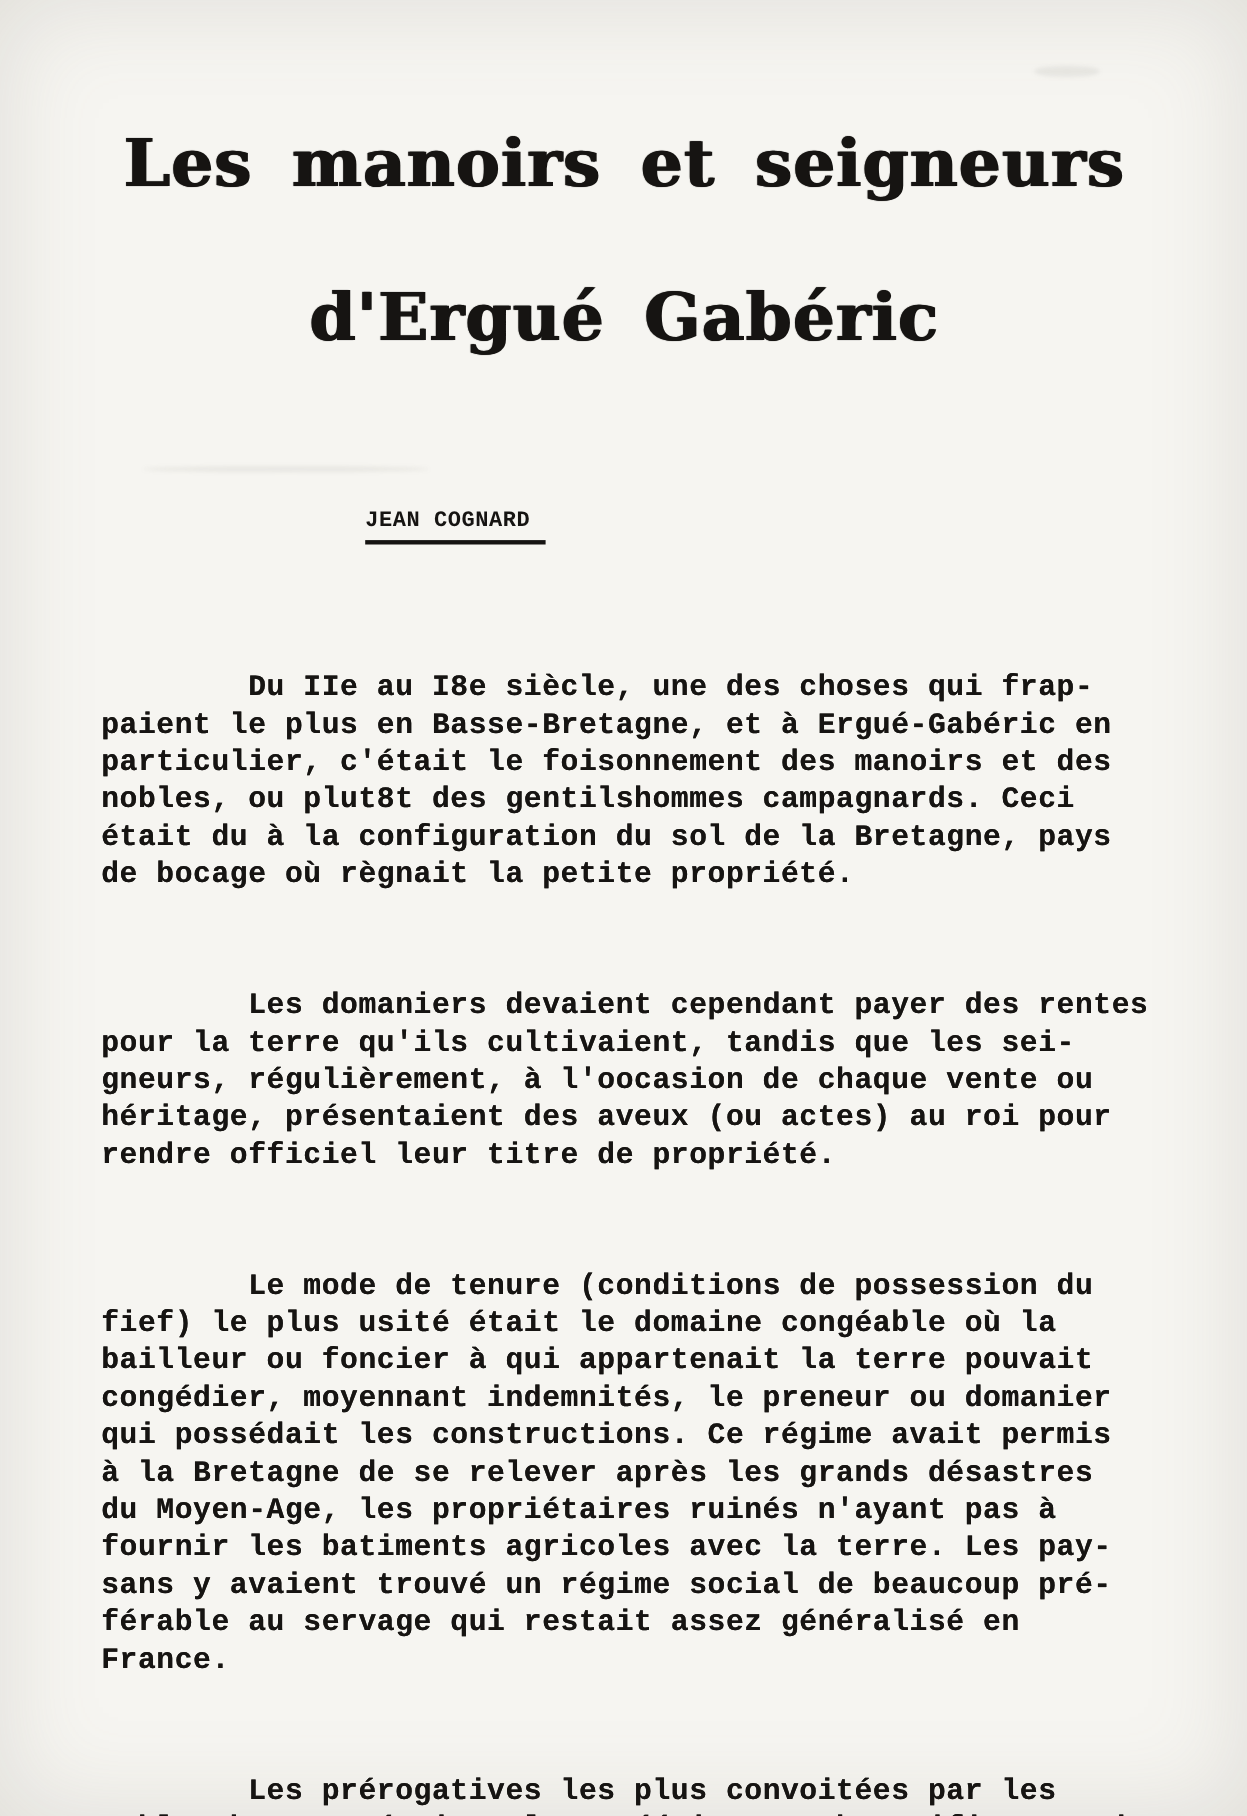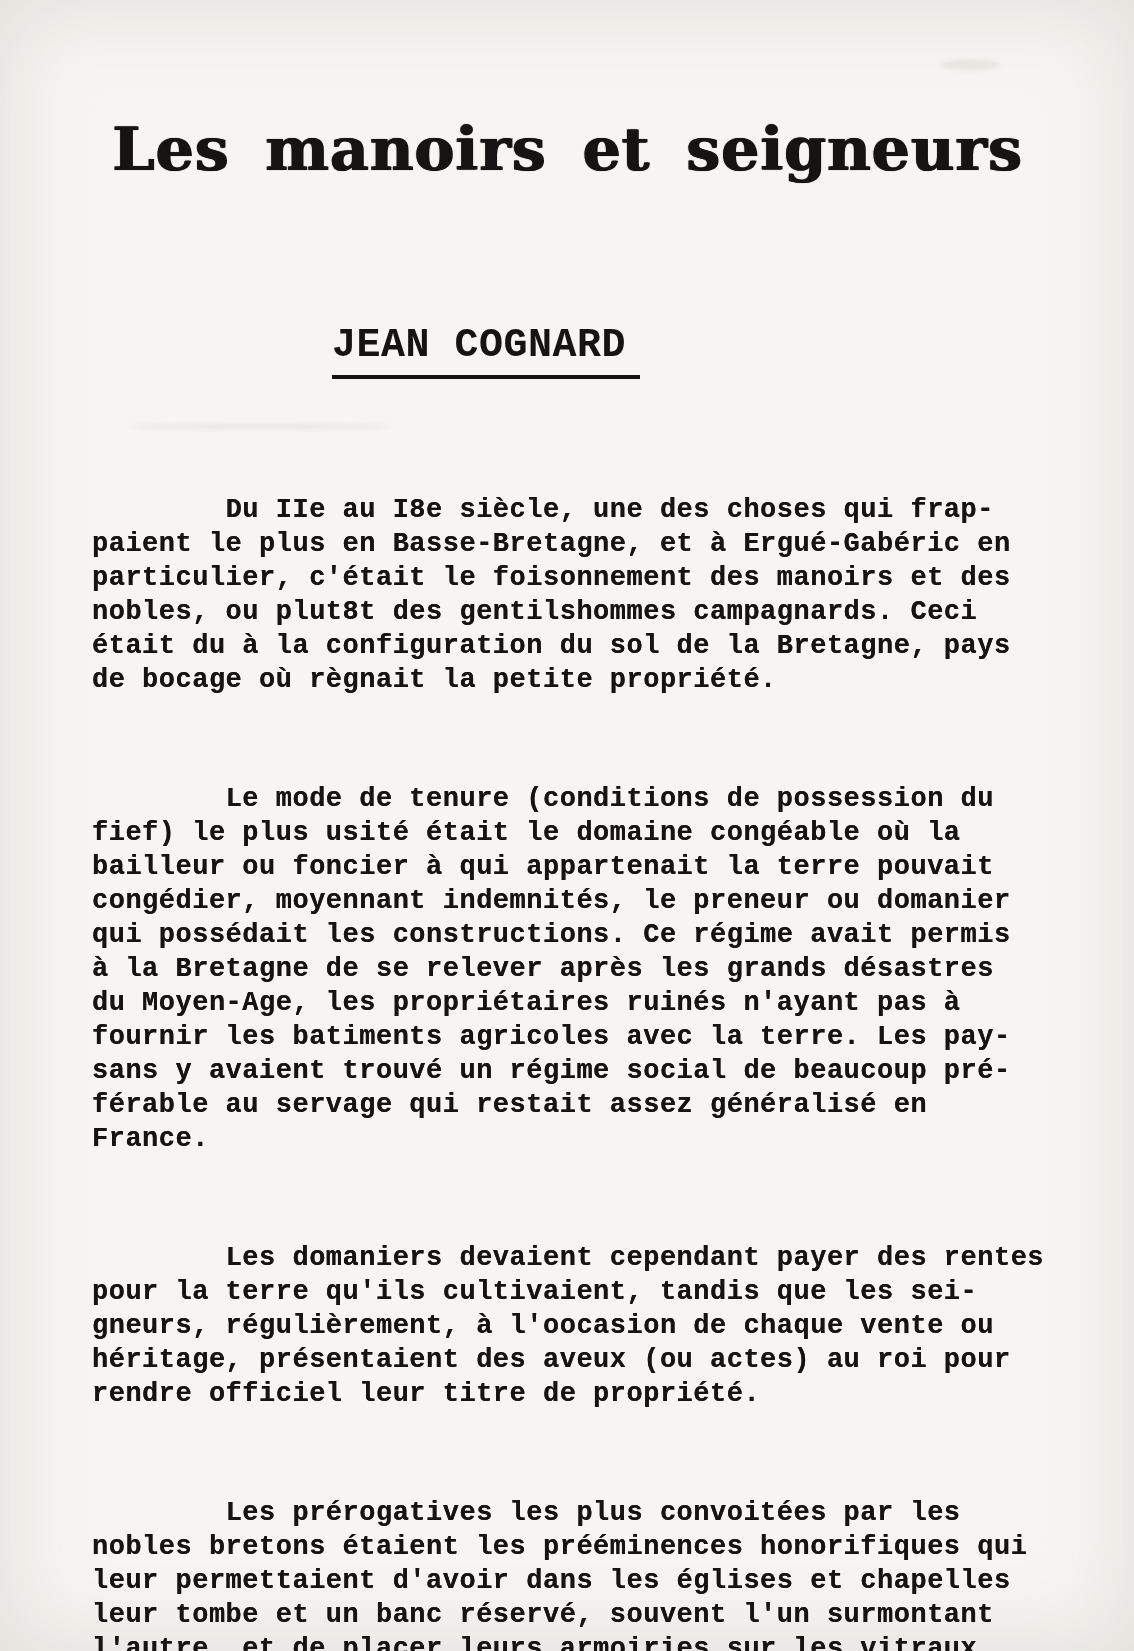--- a/index.html
+++ b/index.html
@@ -40,21 +40,21 @@
     letter-spacing: 1px;
     word-spacing: 14px;
     color: var(--ink, #161412);
     text-shadow: 1.5px 0 0 currentColor, 0 0 1px rgba(20,18,15,0.75);
   }
   .title-line1 { margin: 116px 0 0; }
   .title-line2 { margin: 74px 0 0; }
 
   .author-wrap {
     margin: 140px 0 0 332px;
-    font-size: 40px;
+    font-size: 20px;
     font-weight: bold;
     letter-spacing: 0.5px;
     line-height: 1.2;
   }
   .author-underline {
     display: inline-block;
     border-bottom: 4px solid var(--ink, #161412);
     padding: 0 14px 5px 0;
   }
 
@@ -73,47 +73,48 @@
 </style>
 </head>
 <body>
 
 <div class="page">
   <div class="smudge s1"></div>
   <div class="smudge s2"></div>
 
   <div class="title title-line1">Les manoirs et seigneurs</div>
 
+  <div class="title title-line2">d'Ergué Gabéric</div>
 
   <div class="author-wrap">
     <span class="author-underline">JEAN COGNARD</span>
   </div>
 
   <div class="body-text">
     <p>        Du IIe au I8e siècle, une des choses qui frap-
 paient le plus en Basse-Bretagne, et à Ergué-Gabéric en
 particulier, c'était le foisonnement des manoirs et des
 nobles, ou plut8t des gentilshommes campagnards. Ceci
 était du à la configuration du sol de la Bretagne, pays
 de bocage où règnait la petite propriété.</p>
+    <p>        Les domaniers devaient cependant payer des rentes
+pour la terre qu'ils cultivaient, tandis que les sei-
+gneurs, régulièrement, à l'oocasion de chaque vente ou
+héritage, présentaient des aveux (ou actes) au roi pour
+rendre officiel leur titre de propriété.</p>
     <p>        Le mode de tenure (conditions de possession du
 fief) le plus usité était le domaine congéable où la
 bailleur ou foncier à qui appartenait la terre pouvait
 congédier, moyennant indemnités, le preneur ou domanier
 qui possédait les constructions. Ce régime avait permis
 à la Bretagne de se relever après les grands désastres
 du Moyen-Age, les propriétaires ruinés n'ayant pas à
 fournir les batiments agricoles avec la terre. Les pay-
 sans y avaient trouvé un régime social de beaucoup pré-
 férable au servage qui restait assez généralisé en
 France.</p>
-    <p>        Les domaniers devaient cependant payer des rentes
-pour la terre qu'ils cultivaient, tandis que les sei-
-gneurs, régulièrement, à l'oocasion de chaque vente ou
-héritage, présentaient des aveux (ou actes) au roi pour
-rendre officiel leur titre de propriété.</p>
     <p>        Les prérogatives les plus convoitées par les
 nobles bretons étaient les prééminences honorifiques qui
 leur permettaient d'avoir dans les églises et chapelles
 leur tombe et un banc réservé, souvent l'un surmontant
 l'autre, et de placer leurs armoiries sur les vitraux.</p>
   </div>
 </div>
 
 </body></html>

